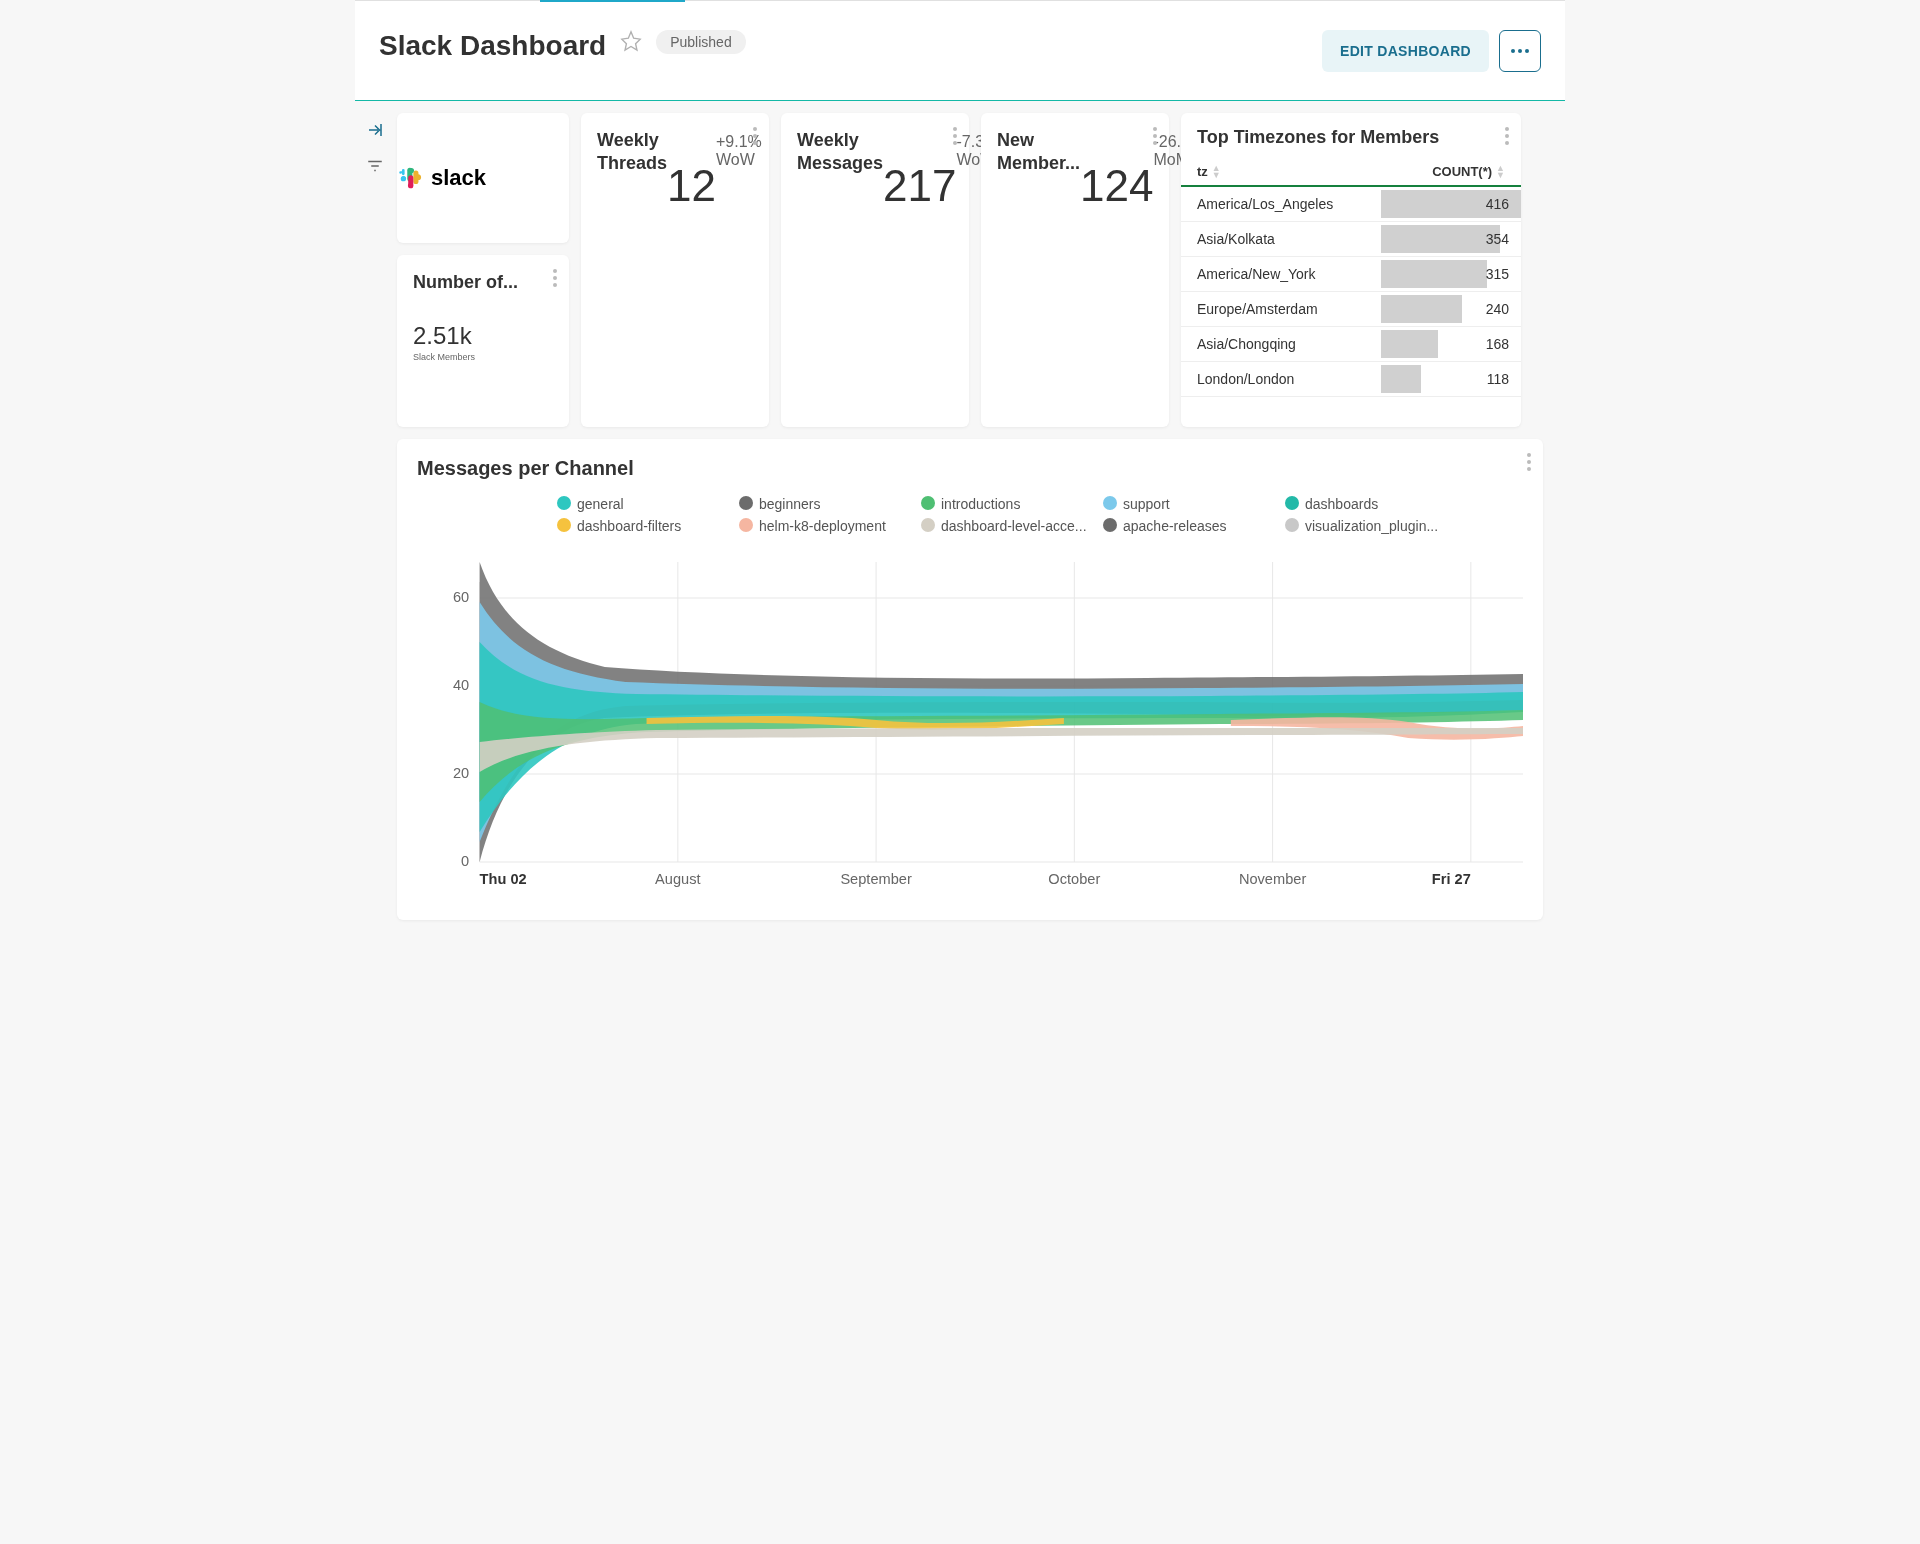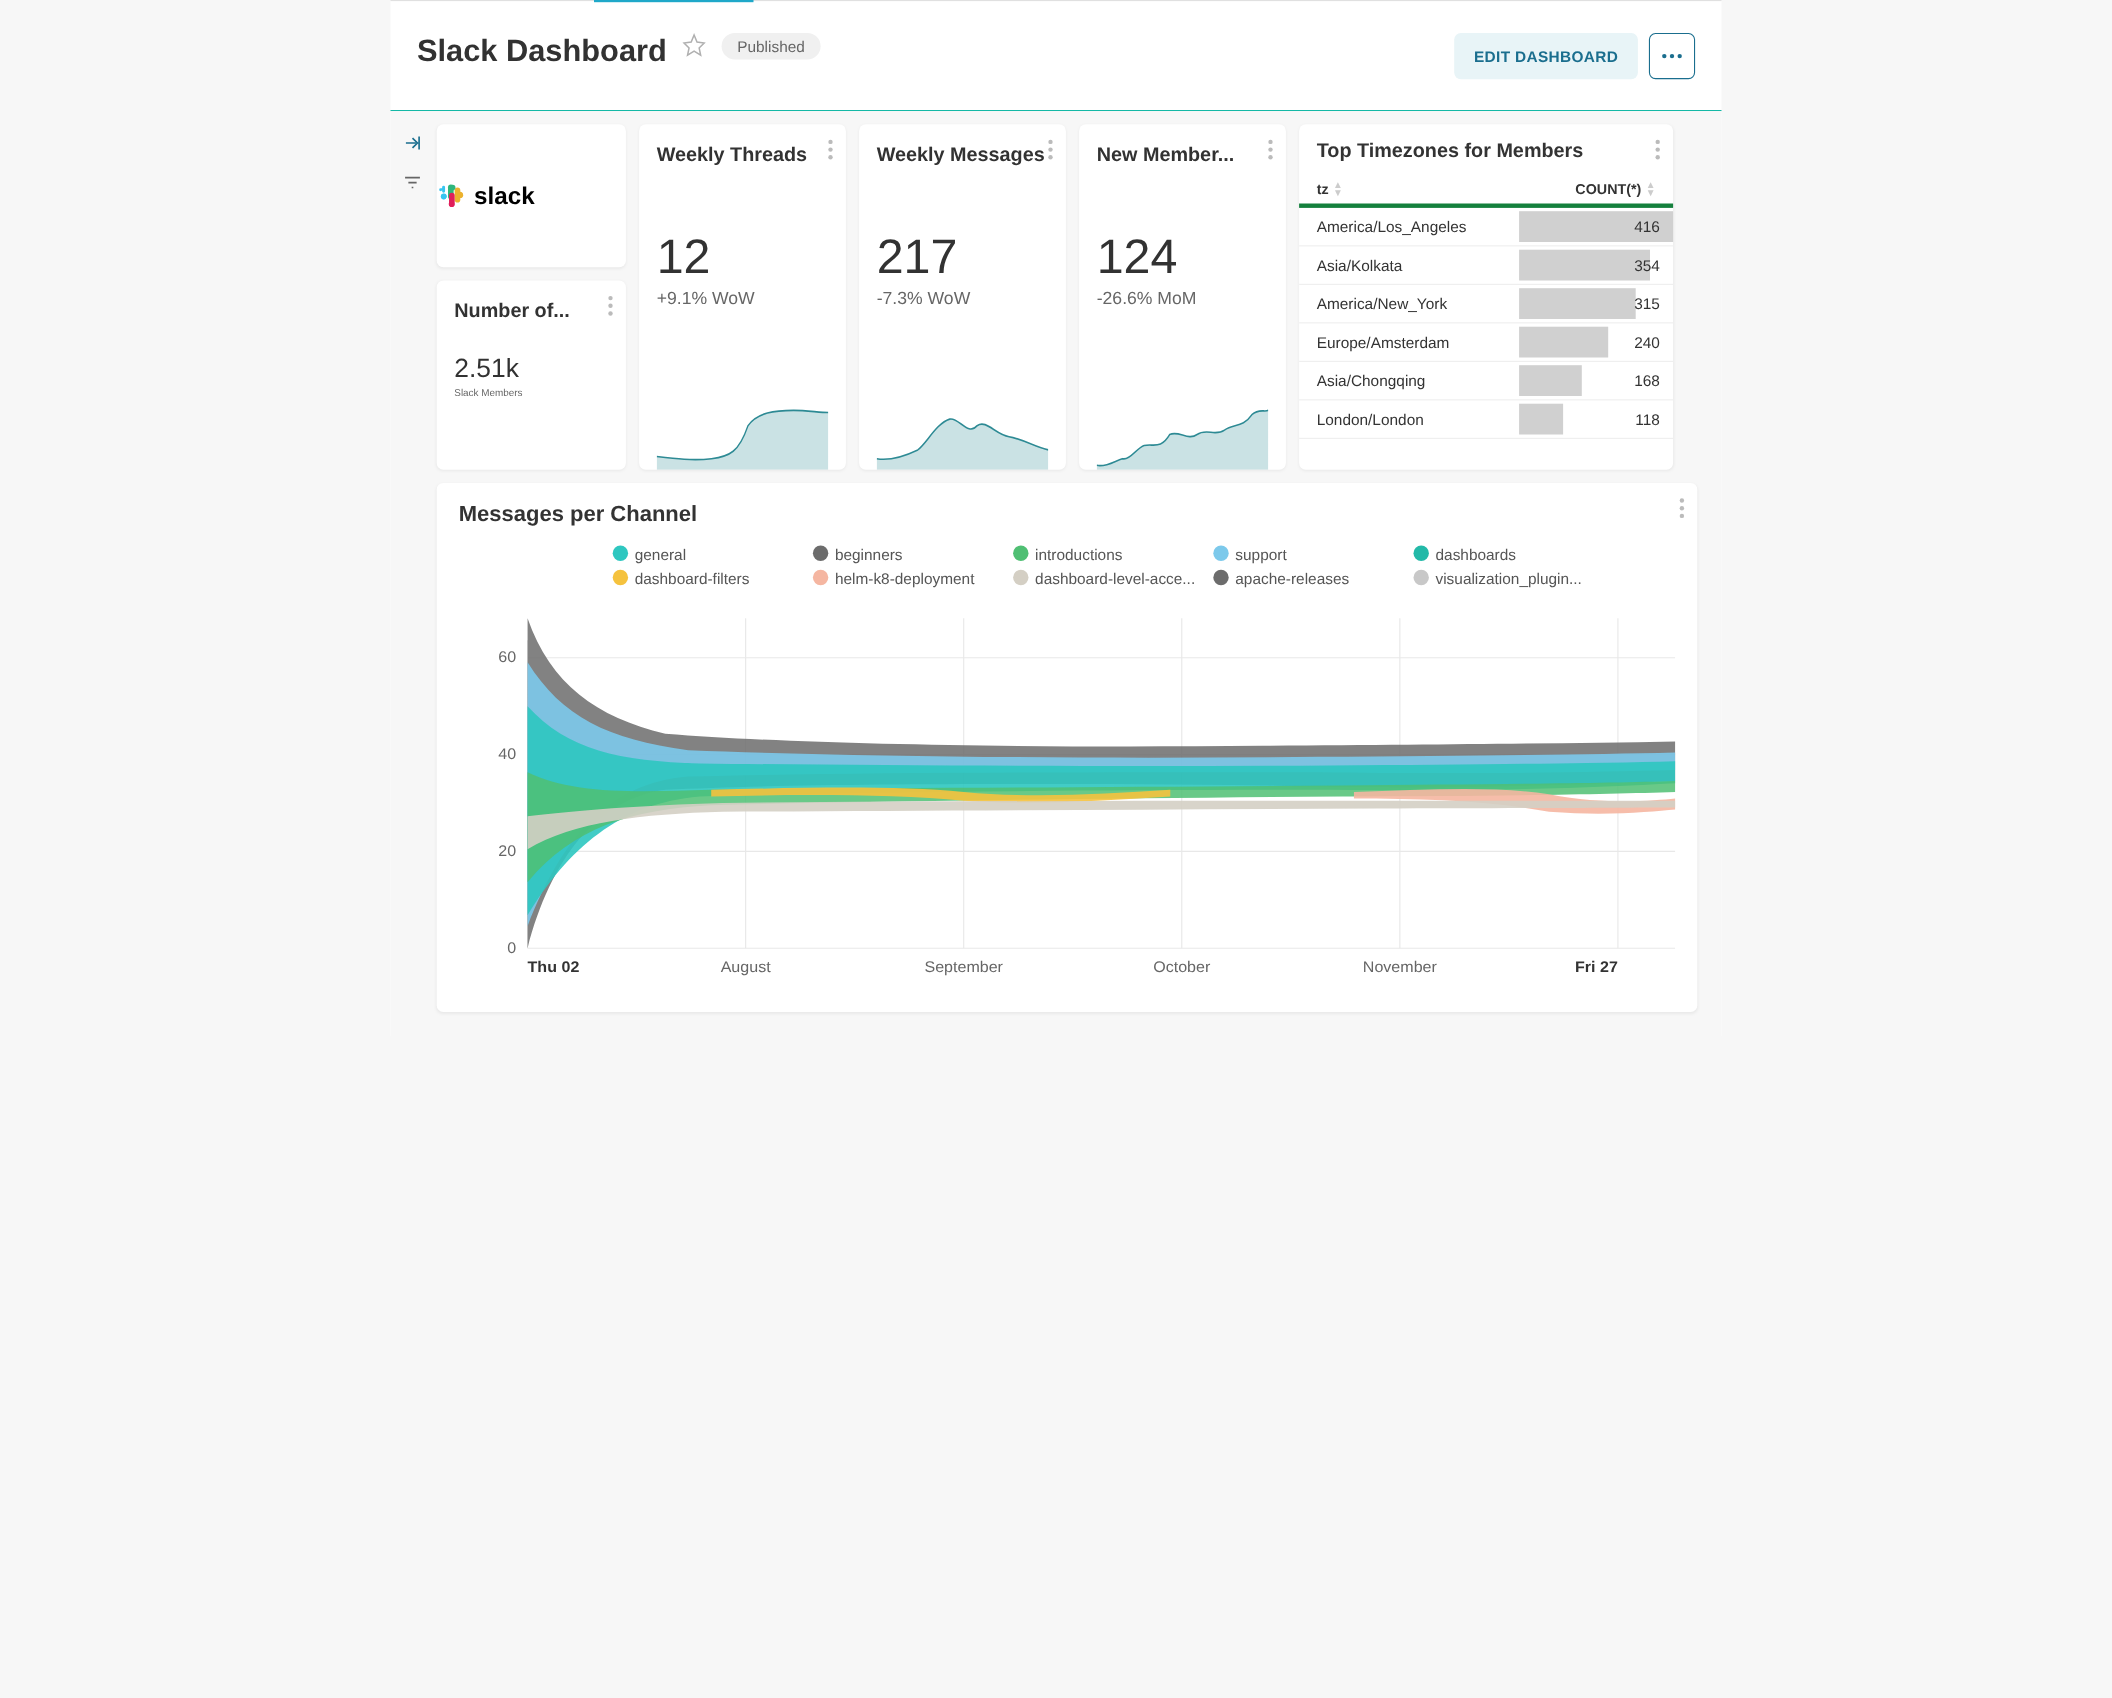--- a/index.html
+++ b/index.html
@@ -26,28 +26,28 @@
 .logo-card { height: 130px; display: flex; align-items: center; justify-content: flex-start; }
 .slack-logo { display: flex; align-items: center; gap: 6px; }
 .slack-logo svg { width: 28px; height: 28px; }
 .slack-logo span { font-size: 22px; font-weight: 700; color: #000; }
 .members-card { padding: 16px 16px 14px; height: 172px; }
 .card-title { font-size: 18px; font-weight: 600; color: #323232; line-height: 1.3; }
 .members-value { font-size: 24px; margin-top: 28px; color: #323232; }
 .members-sub { font-size: 9px; color: #666; margin-top: 2px; }
 .dots-v { position: absolute; top: 14px; right: 12px; display: flex; flex-direction: column; gap: 3px; cursor: pointer; }
 .dots-v span { width: 4px; height: 4px; border-radius: 50%; background: #bbb; }
-.stat-card { padding: 16px 16px 0; height: 314px; display: flex; flex-direction: column; }
+.stat-card { padding: 16px 16px 0; height: 314px; display: flex; flex-direction: row; }
 .stat-title { font-size: 18px; font-weight: 600; color: #323232; line-height: 1.3; height: 48px; }
 .stat-value { font-size: 44px; font-weight: 400; color: #323232; margin-top: 32px; }
 .stat-change { font-size: 16px; color: #666; margin-top: 4px; }
 .spark { margin-top: auto; width: 100%; height: 60px; }
 .tz-card { padding: 14px 0 0; height: 314px; }
 .tz-title { font-size: 18px; font-weight: 600; padding: 0 16px 12px; }
-.tz-head { display: flex; padding: 4px 16px 6px; font-size: 13px; font-weight: 600; border-bottom: 4px solid #15803d; }
+.tz-head { display: flex; padding: 4px 16px 6px; font-size: 13px; font-weight: 600; border-bottom: 2px solid #15803d; }
 .tz-head-l { flex: 1; display: flex; align-items: center; gap: 4px; }
 .tz-head-r { display: flex; align-items: center; gap: 4px; }
 .sort { color: #ccc; font-size: 9px; line-height: 0.7; }
 .tz-row { display: flex; align-items: center; border-bottom: 1px solid #eee; height: 35px; font-size: 14px; }
 .tz-name { width: 200px; padding-left: 16px; }
 .tz-bar-cell { flex: 1; position: relative; height: 100%; padding-right: 12px; display: flex; align-items: center; justify-content: flex-end; }
 .tz-bar { position: absolute; left: 0; top: 3px; bottom: 3px; background: #d0d0d0; }
 .tz-val { position: relative; z-index: 1; }
 .chart-card { padding: 18px 20px; }
 .chart-title { font-size: 20px; font-weight: 600; margin-bottom: 16px; }

